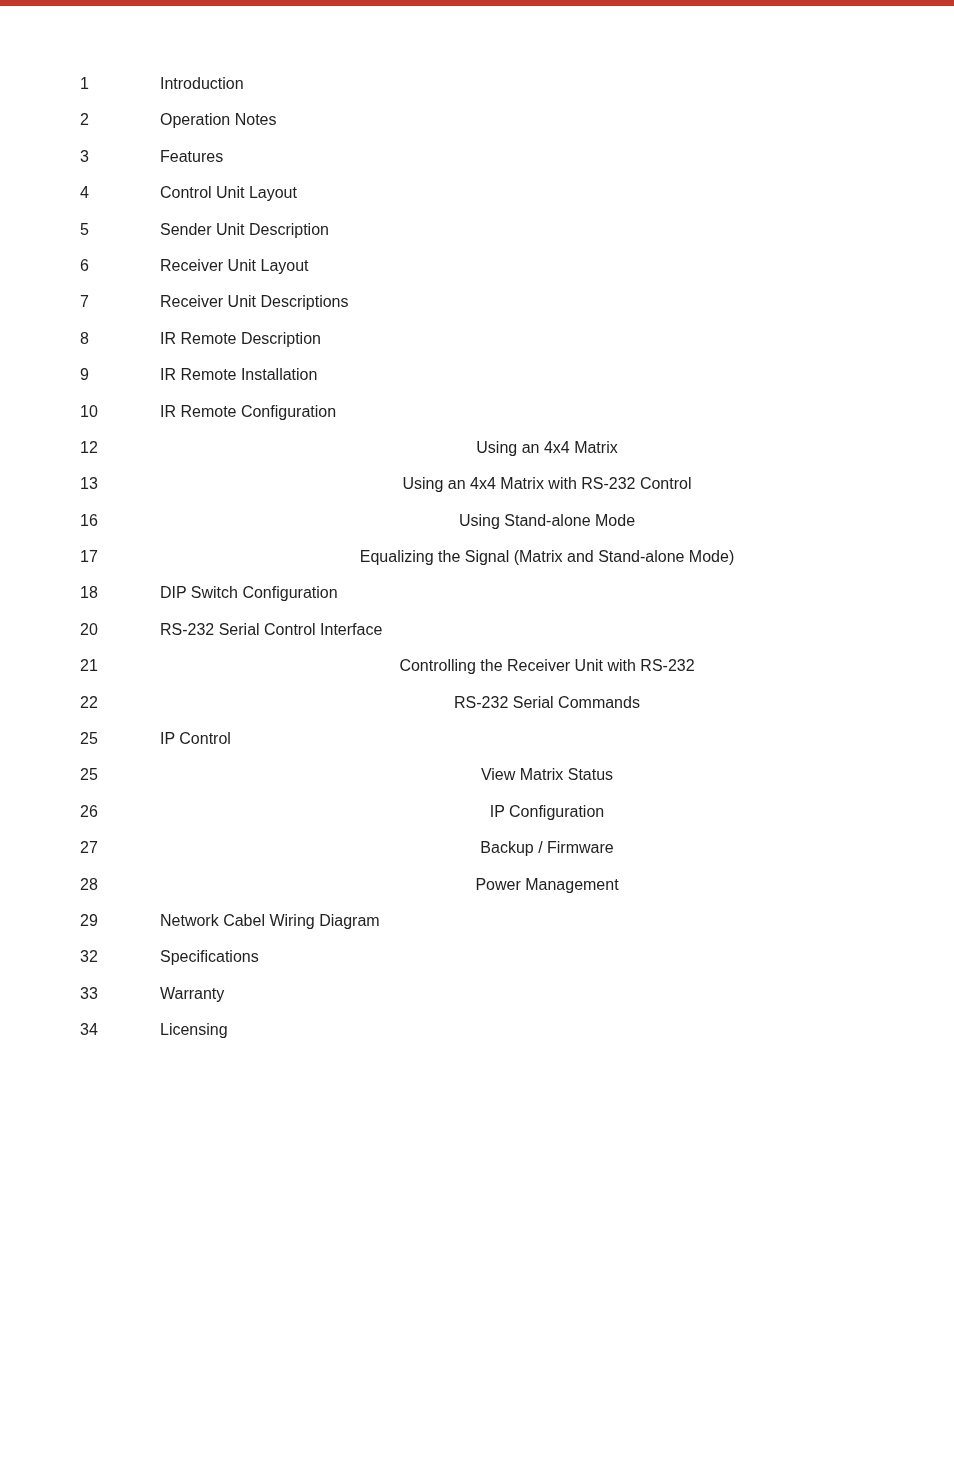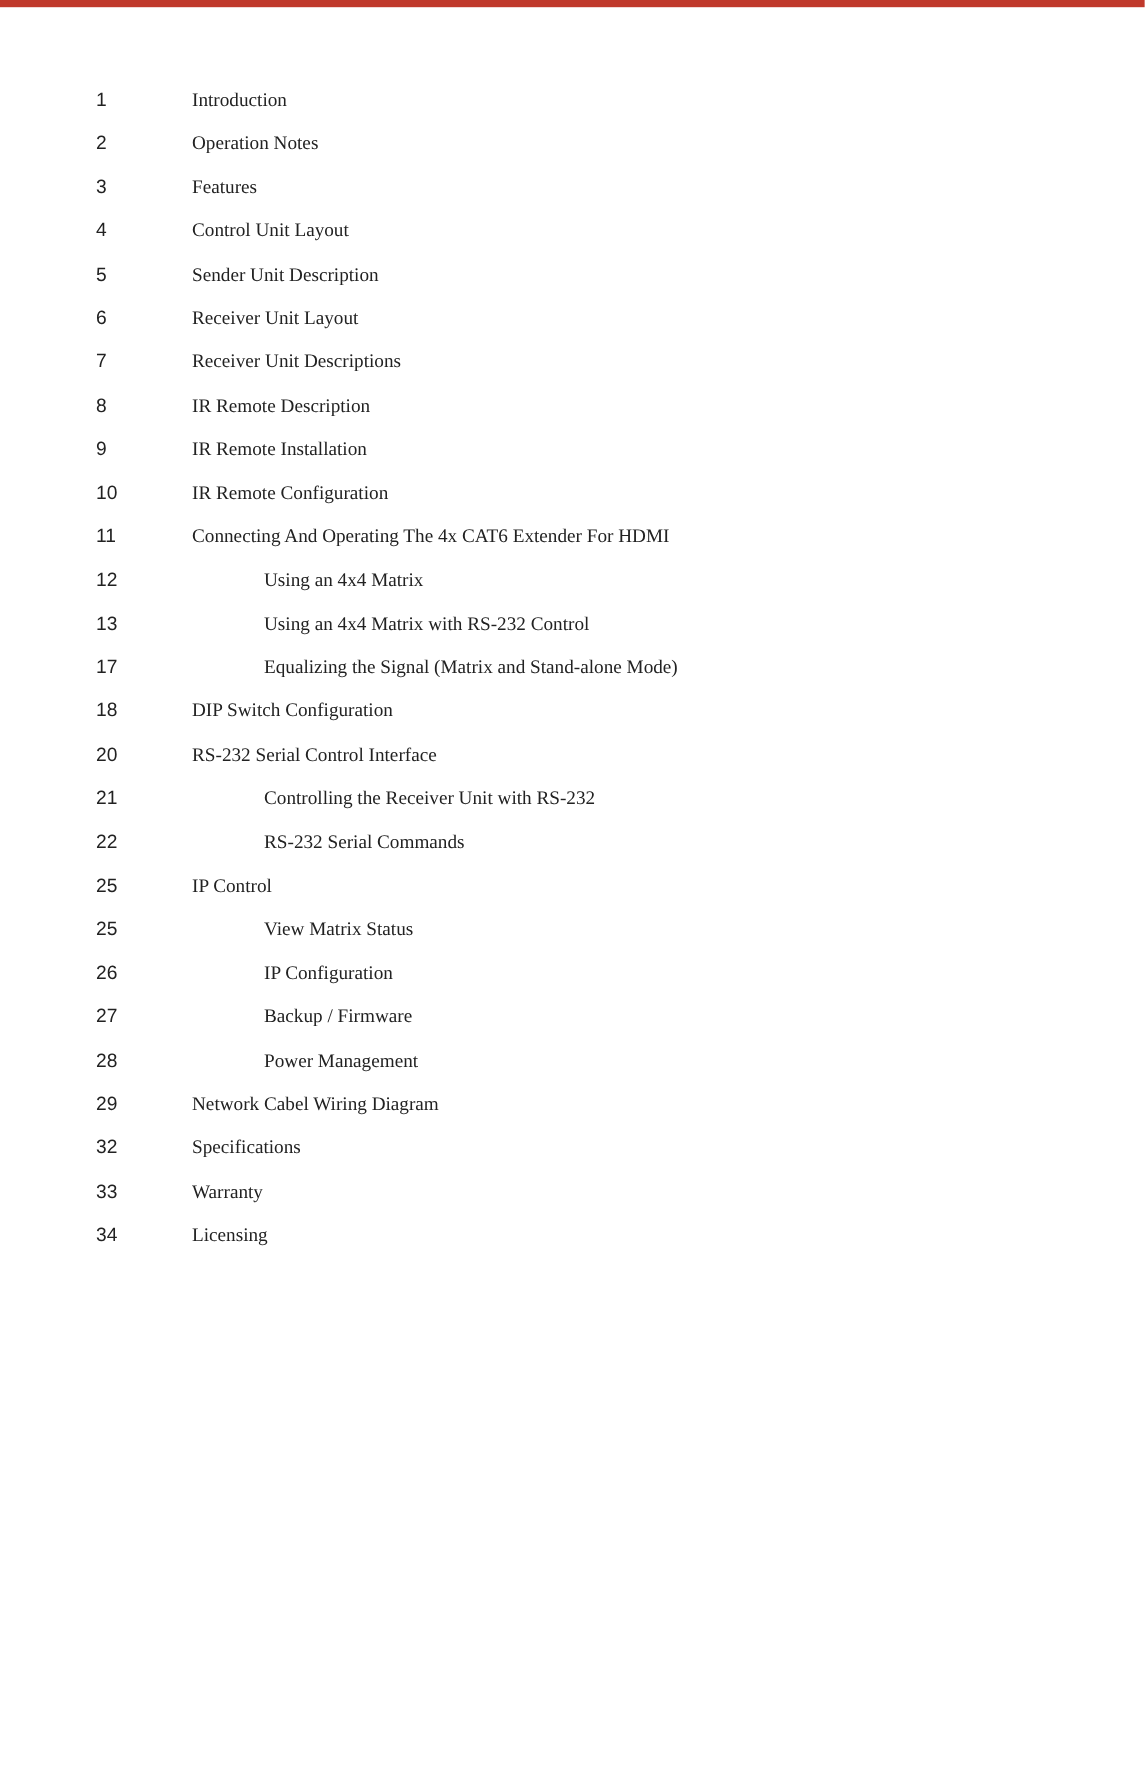--- a/index.html
+++ b/index.html
@@ -46,25 +46,25 @@
     .toc-table .num-col {
       width: 80px;
       min-width: 80px;
       color: #222222;
       font-size: 16px;
     }
 
     .toc-table .label-col {
       color: #222222;
       font-size: 16px;
-      font-family: Liberation Serif, serif;
     }
 
     .indent-1 .label-col {
       padding-left: 60px;
+      text-align: center;
     }
   </style>
 </head>
 <body>
 
 <div class="top-bar" style="background: rgb(192, 57, 43);"></div>
 
 <div class="page-container">
   <table class="toc-table">
     <tbody id="toc-body">
@@ -101,31 +101,31 @@
           <td class="label-col">IR Remote Description</td>
         </tr>
         <tr>
           <td class="num-col">9</td>
           <td class="label-col">IR Remote Installation</td>
         </tr>
         <tr>
           <td class="num-col">10</td>
           <td class="label-col">IR Remote Configuration</td>
         </tr>
-        <tr>
-          <td class="num-col">11</td>
-          <td class="label-col">Connecting And Operating The 4x CAT6 Extender For HDMI</td>
-        </tr>
         <tr class="indent-1">
           <td class="num-col">12</td>
           <td class="label-col">Using an 4x4 Matrix</td>
         </tr>
         <tr class="indent-1">
           <td class="num-col">13</td>
           <td class="label-col">Using an 4x4 Matrix with RS-232 Control</td>
+        </tr>
+        <tr class="indent-1">
+          <td class="num-col">16</td>
+          <td class="label-col">Using Stand-alone Mode</td>
         </tr>
         <tr class="indent-1">
           <td class="num-col">17</td>
           <td class="label-col">Equalizing the Signal (Matrix and Stand-alone Mode)</td>
         </tr>
         <tr>
           <td class="num-col">18</td>
           <td class="label-col">DIP Switch Configuration</td>
         </tr>
         <tr>

